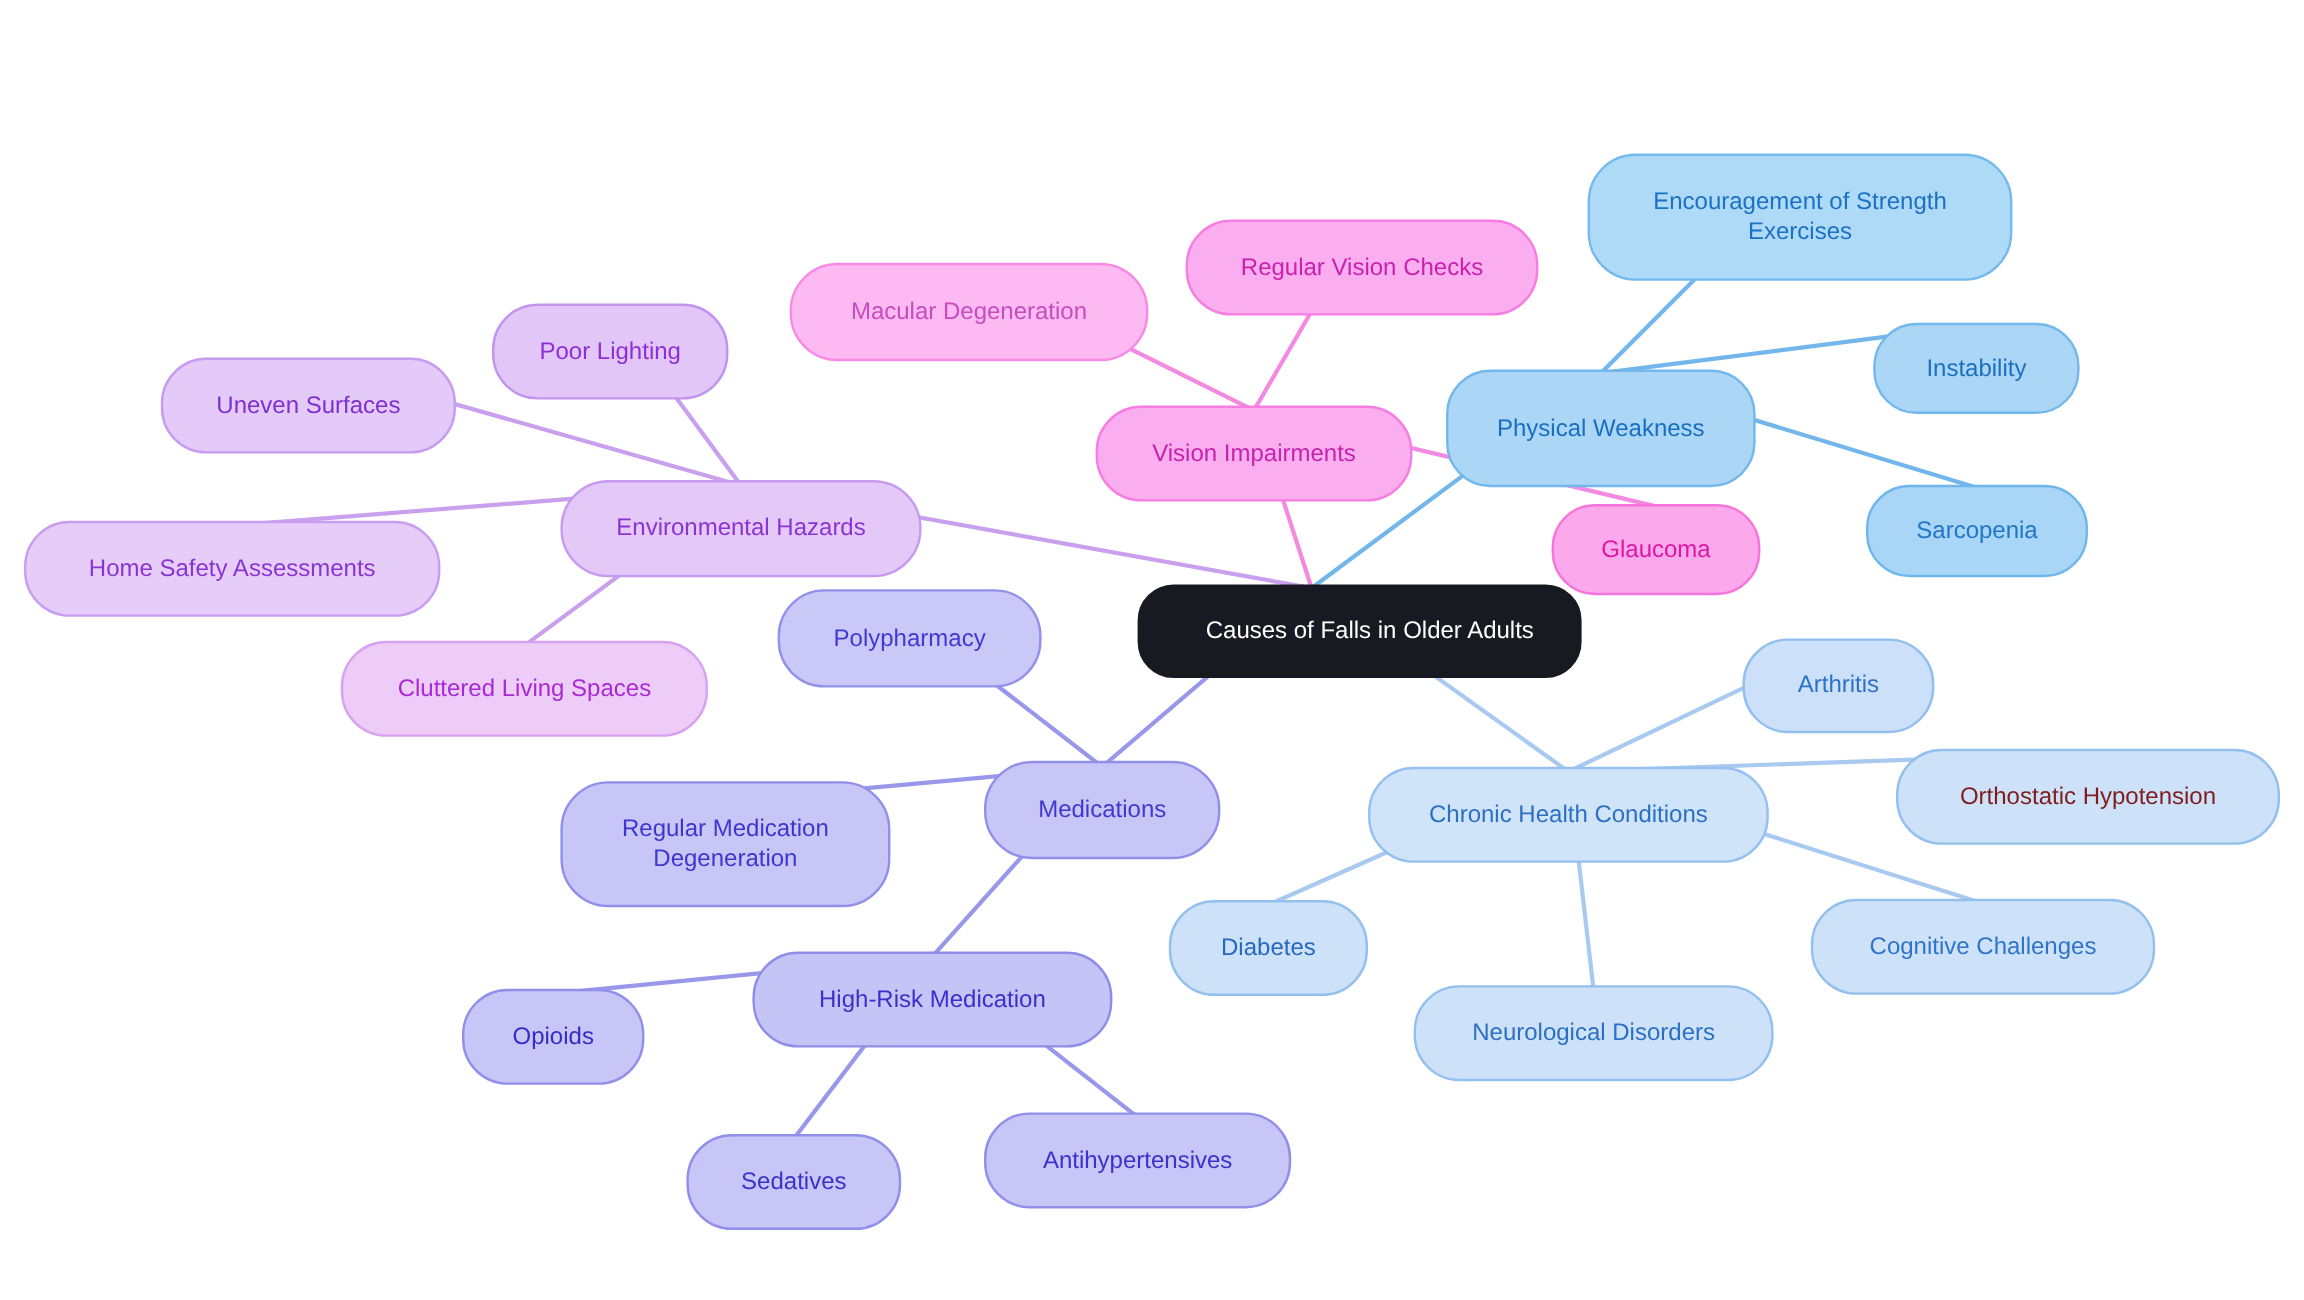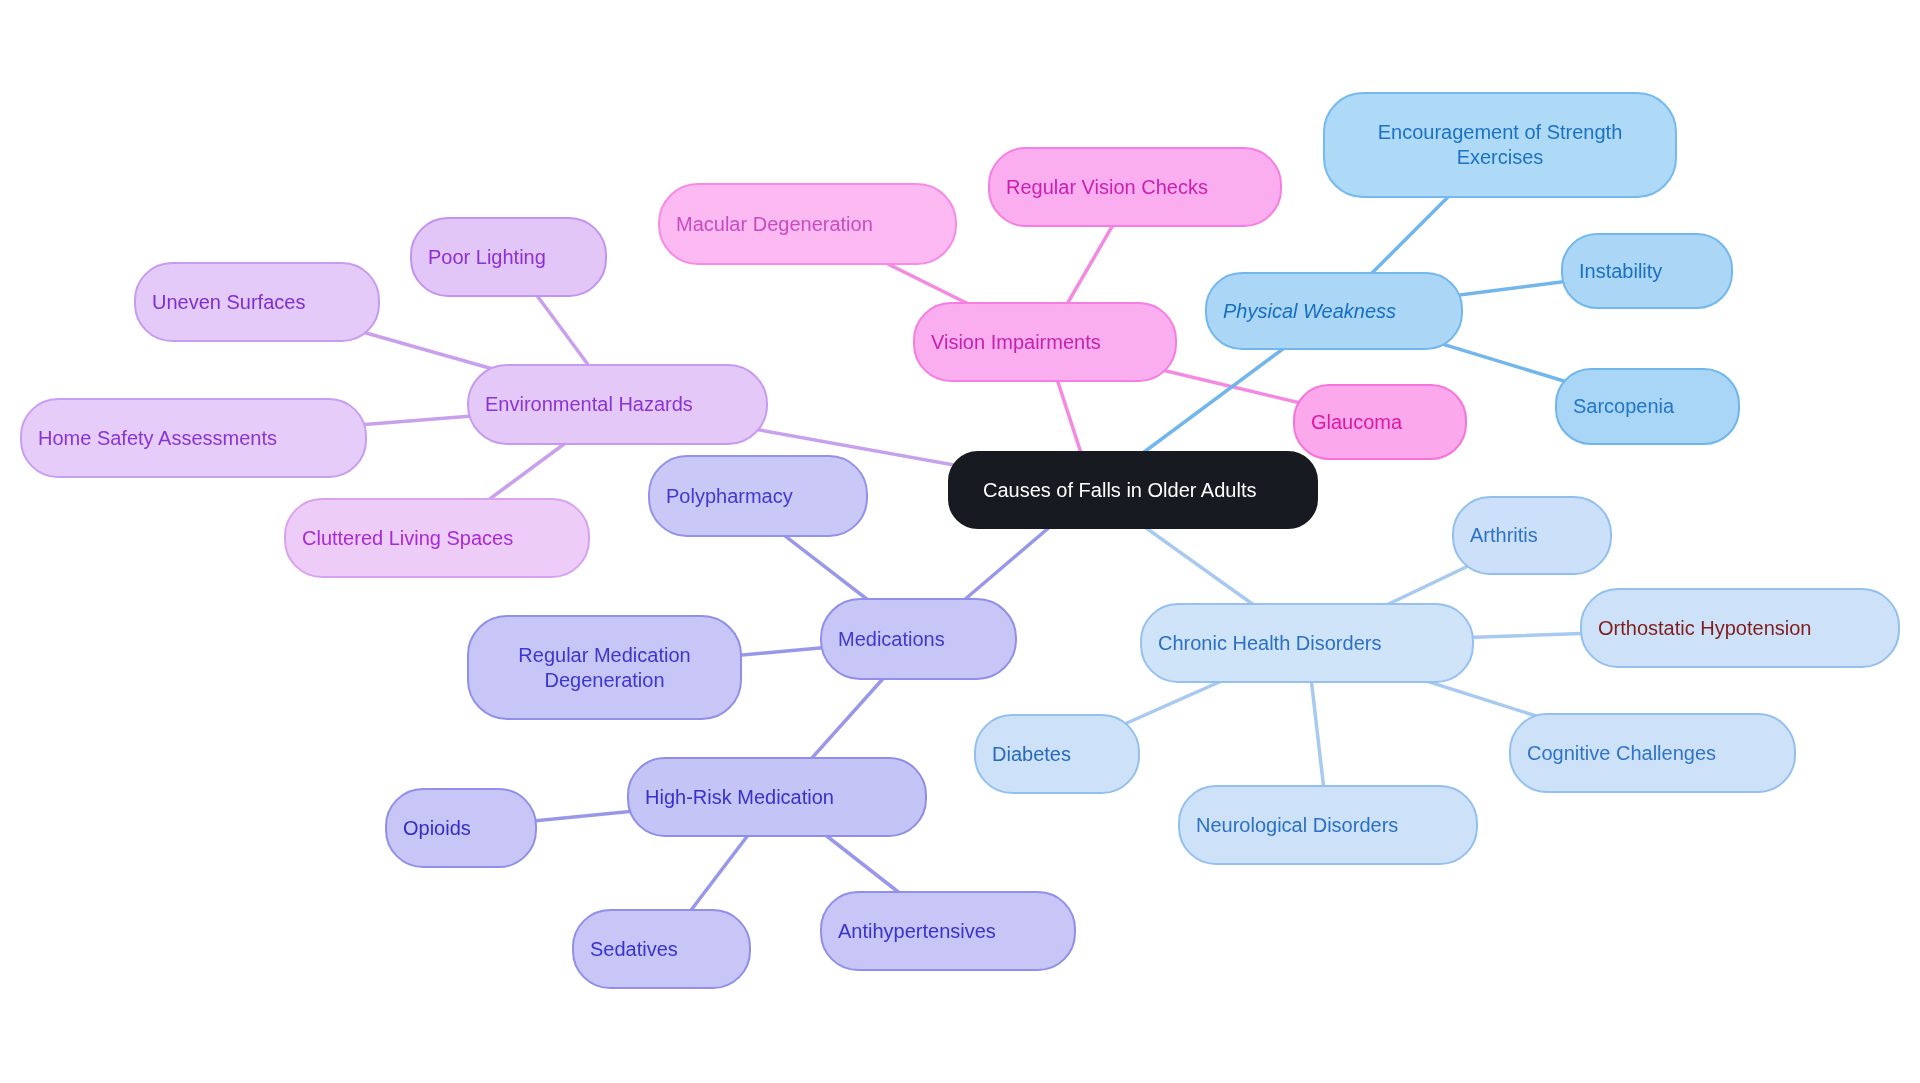--- a/index.html
+++ b/index.html
@@ -22,25 +22,27 @@
     width: 1920px;
     height: 1083px;
     pointer-events: none;
   }
   .node {
     position: absolute;
     box-sizing: border-box;
     border: 2px solid transparent;
     display: flex;
     align-items: center;
+    justify-content: center;
     text-align: center;
     padding: 4px 16px;
     line-height: 1.25;
     cursor: default;
     user-select: none;
+    margin-top: 36px;
   }
   .node span {
     display: block;
   }
 </style>
 </head>
 <body>
 
 <div id="canvas">
 
@@ -83,21 +85,21 @@
   <div class="node" style="left: 658px; top: 183px; width: 299px; height: 82px; background: rgb(252, 185, 242); border-color: rgb(247, 138, 228); color: rgb(199, 77, 191); font-size: 20px; border-radius: 40px;">
     <span>Macular Degeneration</span>
   </div>
   <div class="node" style="left: 988px; top: 147px; width: 294px; height: 80px; background: rgb(251, 174, 239); border-color: rgb(246, 125, 225); color: rgb(203, 31, 174); font-size: 20px; border-radius: 38px;">
     <span>Regular Vision Checks</span>
   </div>
   <div class="node" style="left: 1293px; top: 384px; width: 174px; height: 76px; background: rgb(251, 169, 236); border-color: rgb(246, 115, 220); color: rgb(223, 22, 161); font-size: 20px; border-radius: 36px;">
     <span>Glaucoma</span>
   </div>
 
-  <div class="node" style="left: 1205px; top: 272px; width: 258px; height: 78px; background: rgb(171, 214, 246); border-color: rgb(114, 184, 236); color: rgb(23, 111, 193); font-size: 20px; border-radius: 37px; font-style: italic;">
+  <div class="node" style="left: 1205px; top: 272px; width: 258px; height: 98px; background: rgb(171, 214, 246); border-color: rgb(114, 184, 236); color: rgb(23, 111, 193); font-size: 20px; border-radius: 37px;">
     <span>Physical Weakness</span>
   </div>
   <div class="node" style="left: 1323px; top: 92px; width: 354px; height: 106px; background: rgb(174, 217, 247); border-color: rgb(116, 186, 238); color: rgb(27, 114, 196); font-size: 20px; border-radius: 40px;">
     <span>Encouragement of Strength Exercises</span>
   </div>
   <div class="node" style="left: 1561px; top: 233px; width: 172px; height: 76px; background: rgb(171, 214, 246); border-color: rgb(114, 184, 236); color: rgb(28, 112, 192); font-size: 20px; border-radius: 36px;">
     <span>Instability</span>
   </div>
   <div class="node" style="left: 1555px; top: 368px; width: 185px; height: 77px; background: rgb(169, 213, 246); border-color: rgb(111, 182, 235); color: rgb(34, 119, 197); font-size: 20px; border-radius: 36px;">
     <span>Sarcopenia</span>
@@ -135,21 +137,21 @@
     <span>Opioids</span>
   </div>
   <div class="node" style="left: 572px; top: 909px; width: 179px; height: 80px; background: rgb(199, 198, 247); border-color: rgb(145, 143, 233); color: rgb(59, 50, 204); font-size: 20px; border-radius: 38px;">
     <span>Sedatives</span>
   </div>
   <div class="node" style="left: 820px; top: 891px; width: 256px; height: 80px; background: rgb(199, 198, 247); border-color: rgb(145, 143, 233); color: rgb(59, 50, 204); font-size: 20px; border-radius: 38px;">
     <span>Antihypertensives</span>
   </div>
 
   <div class="node" style="left: 1140px; top: 603px; width: 334px; height: 80px; background: rgb(207, 227, 249); border-color: rgb(150, 193, 239); color: rgb(43, 112, 196); font-size: 20px; border-radius: 38px;">
-    <span>Chronic Health Disorders</span>
+    <span>Chronic Health Conditions</span>
   </div>
   <div class="node" style="left: 1452px; top: 496px; width: 160px; height: 79px; background: rgb(204, 225, 249); border-color: rgb(147, 191, 238); color: rgb(45, 114, 198); font-size: 20px; border-radius: 38px;">
     <span>Arthritis</span>
   </div>
   <div class="node" style="left: 1580px; top: 588px; width: 320px; height: 80px; background: rgb(205, 226, 249); border-color: rgb(148, 192, 238); color: #7f1d1d; font-size: 20px; border-radius: 38px;">
     <span>Orthostatic Hypotension</span>
   </div>
   <div class="node" style="left: 974px; top: 714px; width: 166px; height: 80px; background: rgb(205, 226, 249); border-color: rgb(148, 192, 238); color: rgb(38, 105, 189); font-size: 20px; border-radius: 38px;">
     <span>Diabetes</span>
   </div>

